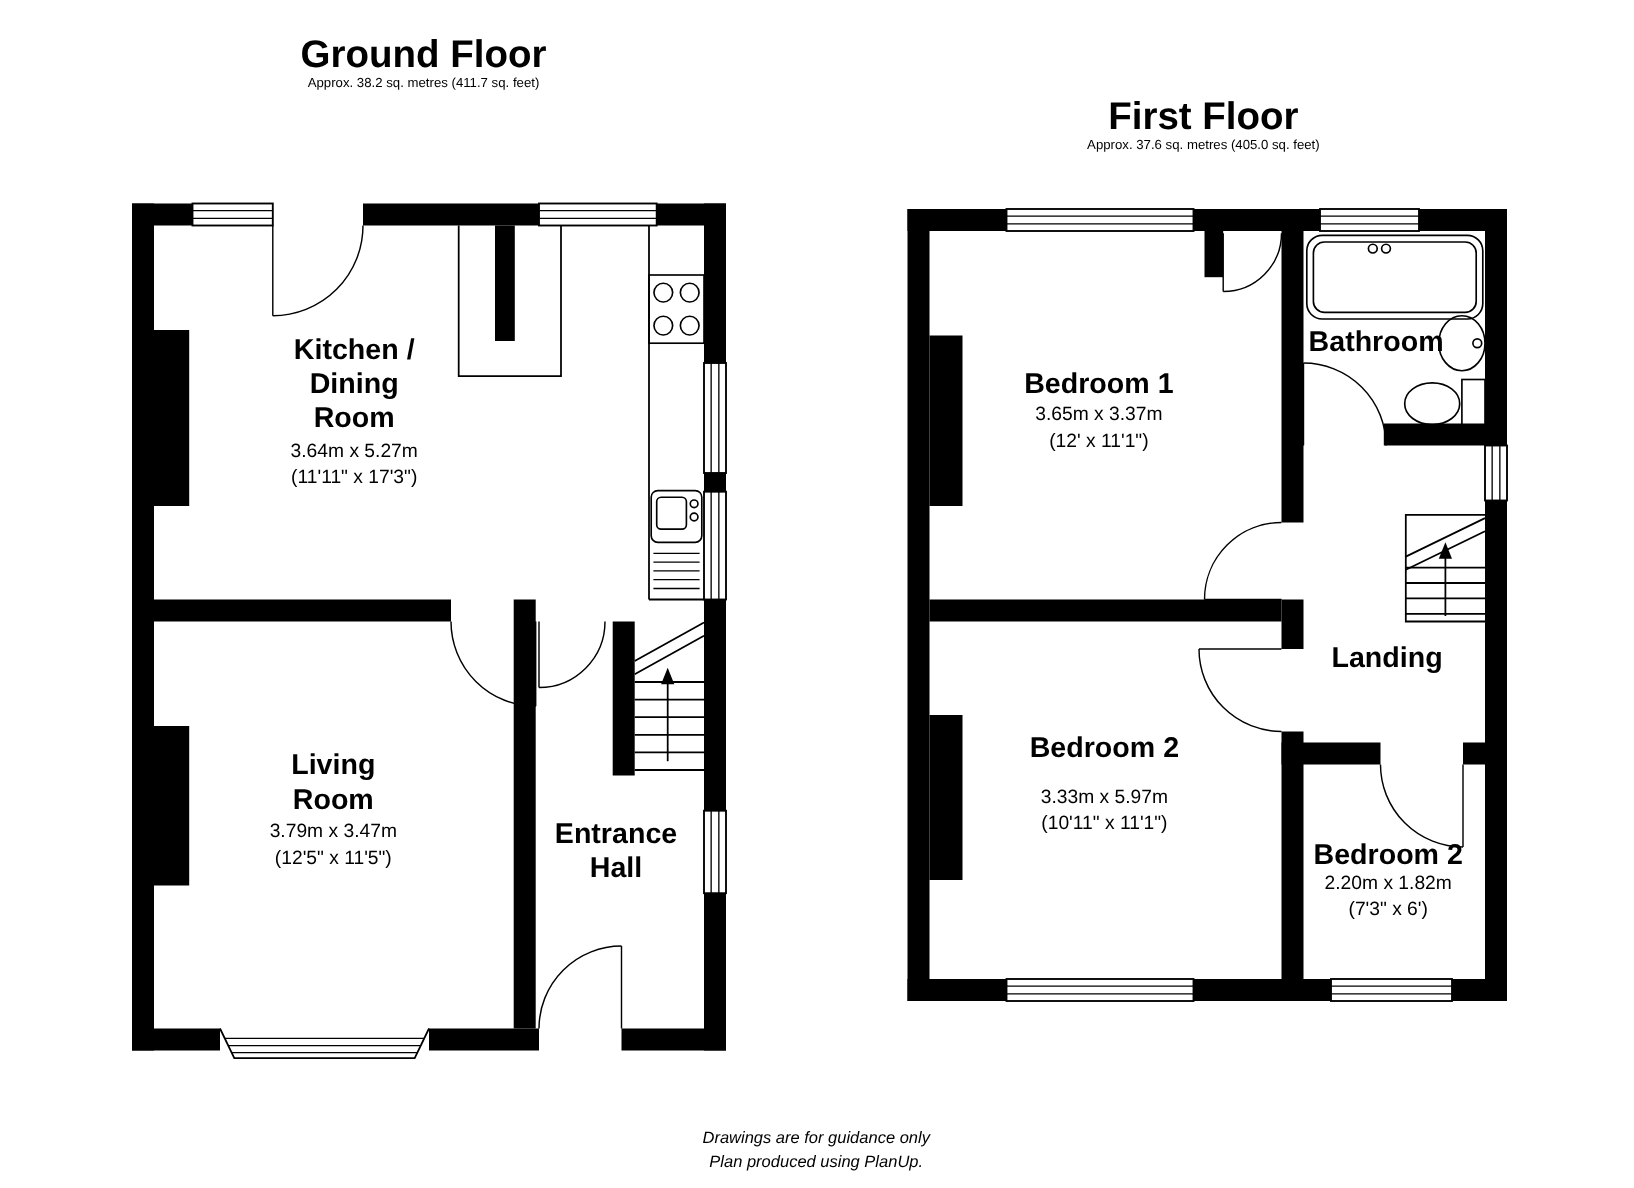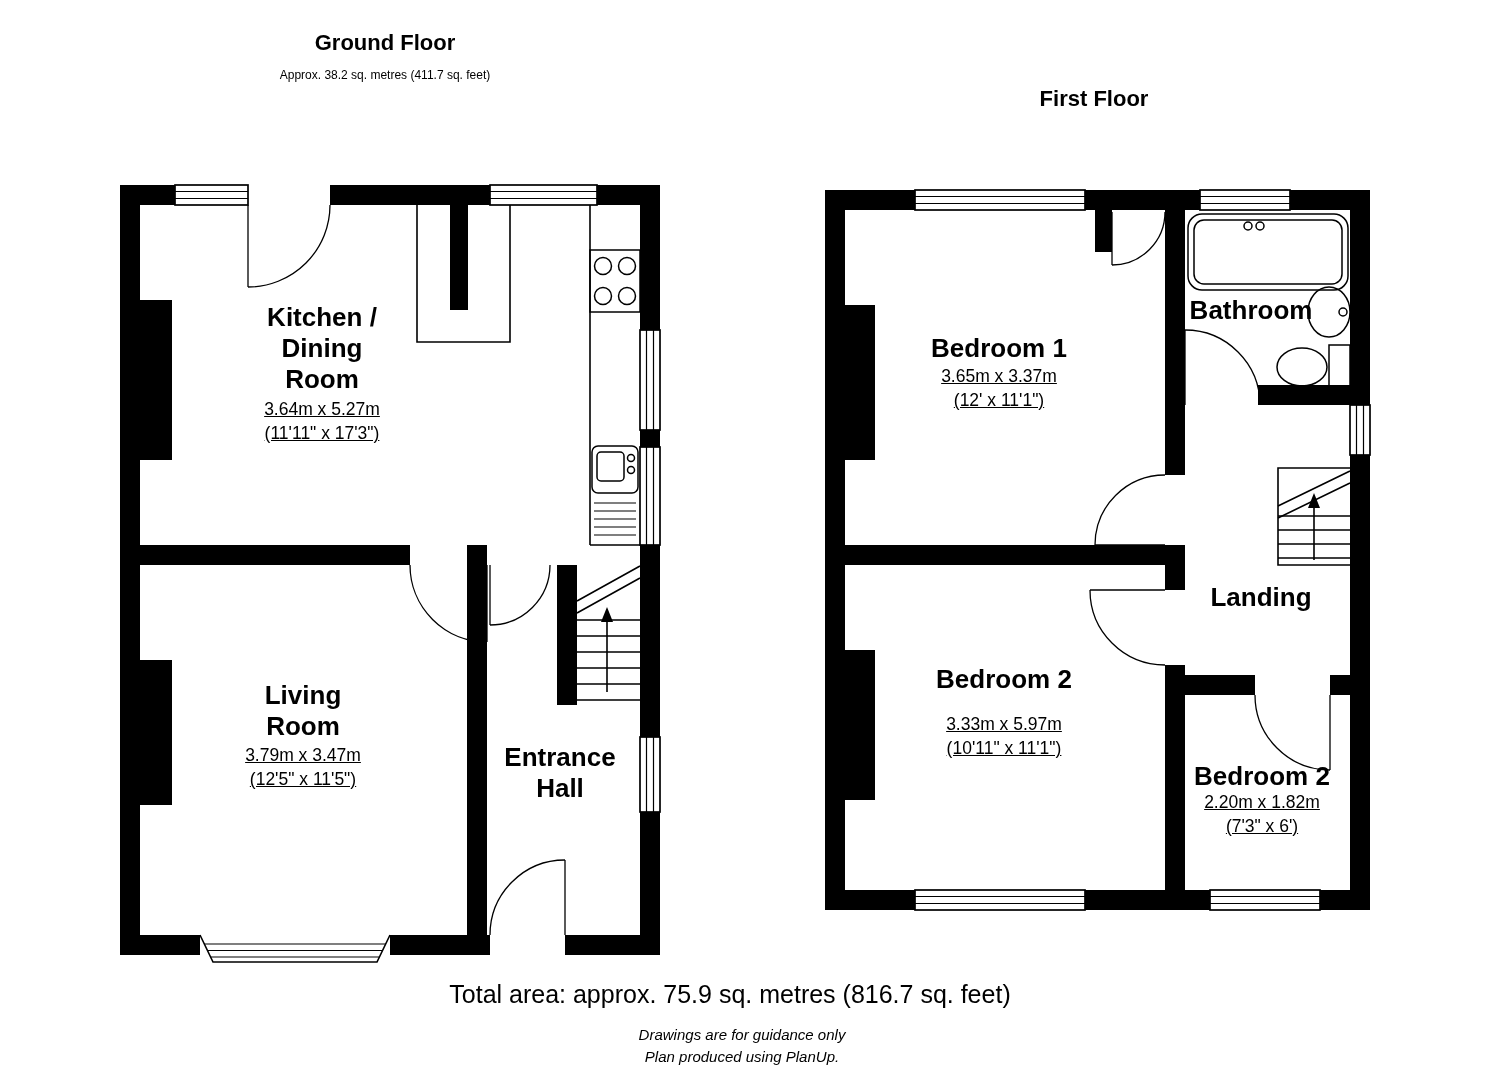--- a/index.html
+++ b/index.html
@@ -1,23 +1,23 @@
 <!DOCTYPE html>
 <html><head>
 <meta charset="utf-8">
 <style>
   html,body{margin:0;padding:0;background:#ffffff;}
   body{font-family:"Liberation Sans", sans-serif;color:#000;}
   .canvas{position:relative;width:1485px;height:1080px;background:#fff;overflow:hidden;}
   .plan-svg{position:absolute;left:0;top:0;}
   .lbl{position:absolute;transform:translateX(-50%);white-space:nowrap;text-align:center;}
-  .floor-title{font-size:22px;font-weight:bold;}
+  .floor-title{font-size:35px;font-weight:bold;}
   .floor-sub{font-size:12px;}
   .room-name{font-size:26px;font-weight:bold;}
-  .dims{font-size:17.5px;text-decoration:underline;}
+  .dims{font-size:17.5px;}
   .total{font-size:25px;}
   .small{font-size:15px;font-style:italic;}
   .wall{fill:#000;stroke:none;}
   .thin{fill:none;stroke:#000;stroke-width:1.6;}
   .win{fill:#fff;stroke:#000;stroke-width:1.7;}
   .winline{fill:none;stroke:#000;stroke-width:1.2;}
   .door{fill:none;stroke:#000;stroke-width:1.3;}
   .fix{fill:none;stroke:#000;stroke-width:1.5;}
 </style>
 </head>
@@ -258,33 +258,33 @@
 
   <div class="lbl room-name" style="left:303px;top:680px">Living</div>
   <div class="lbl room-name" style="left:303px;top:711px">Room</div>
   <div class="lbl dims" style="left:303px;top:745px">3.79m x 3.47m</div>
   <div class="lbl dims" style="left:303px;top:769px">(12'5" x 11'5")</div>
 
   <div class="lbl room-name" style="left:560px;top:742px">Entrance</div>
   <div class="lbl room-name" style="left:560px;top:773px">Hall</div>
 
   <div class="lbl floor-title" style="left:1094px;top:86px">First Floor</div>
+  <div class="lbl floor-sub" style="left:1094px;top:124px">Approx. 37.6 sq. metres (405.0 sq. feet)</div>
 
   <div class="lbl room-name" style="left:999px;top:333px">Bedroom 1</div>
   <div class="lbl dims" style="left:999px;top:366px">3.65m x 3.37m</div>
   <div class="lbl dims" style="left:999px;top:390px">(12' x 11'1")</div>
 
   <div class="lbl room-name" style="left:1251px;top:295px">Bathroom</div>
   <div class="lbl room-name" style="left:1261px;top:582px">Landing</div>
 
   <div class="lbl room-name" style="left:1004px;top:664px">Bedroom 2</div>
   <div class="lbl dims" style="left:1004px;top:714px">3.33m x 5.97m</div>
   <div class="lbl dims" style="left:1004px;top:738px">(10'11" x 11'1")</div>
 
   <div class="lbl room-name" style="left:1262px;top:761px">Bedroom 2</div>
   <div class="lbl dims" style="left:1262px;top:792px">2.20m x 1.82m</div>
   <div class="lbl dims" style="left:1262px;top:816px">(7'3" x 6')</div>
 
-  <div class="lbl total" style="left:730px;top:980px">Total area: approx. 75.9 sq. metres (816.7 sq. feet)</div>
   <div class="lbl small" style="left:742px;top:1026px">Drawings are for guidance only</div>
   <div class="lbl small" style="left:742px;top:1048px">Plan produced using PlanUp.</div>
 
 </div>
 
 </body></html>

